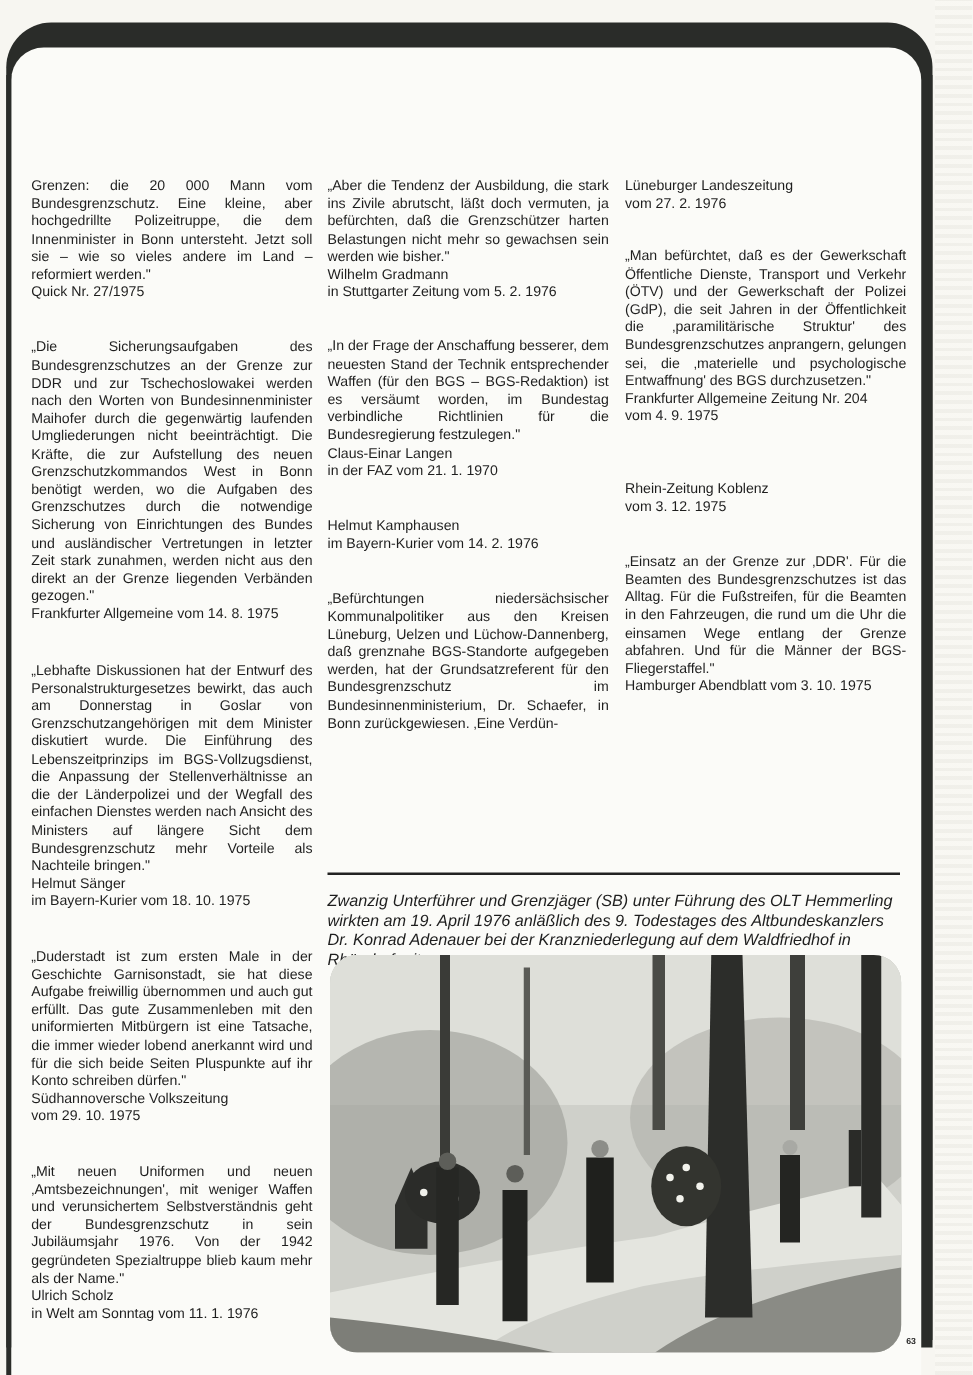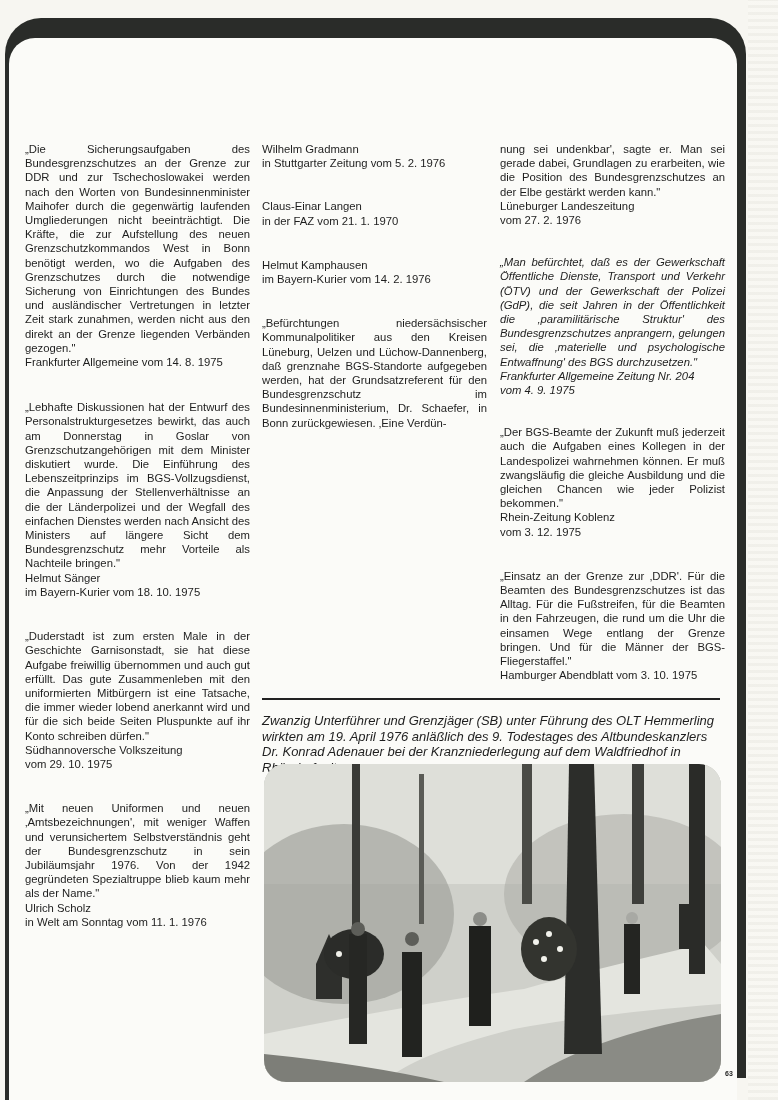--- a/index.html
+++ b/index.html
@@ -59,20 +59,24 @@
 </head>
 <body>
 
 <div class="right-edge"></div>
 <div class="frame"></div>
 <div class="frame-inner"></div>
 <div class="frame-leftline"></div>
 <div class="frame-rightline"></div>
 
 <div class="col col1" style="top:142px;">
+  <div class="quote" style="margin-bottom:30px;">
+    <p>Grenzen: die 20 000 Mann vom Bundesgrenzschutz. Eine kleine, aber hochgedrillte Polizeitruppe, die dem Innenminister in Bonn untersteht. Jetzt soll sie – wie so vieles andere im Land – reformiert werden."</p>
+    <p class="src">Quick Nr. 27/1975</p>
+  </div>
   <div class="quote" style="margin-bottom:31px;">
     <p>„Die Sicherungsaufgaben des Bundesgrenzschutzes an der Grenze zur DDR und zur Tschechoslowakei werden nach den Worten von Bundesinnenminister Maihofer durch die gegenwärtig laufenden Umgliederungen nicht beeinträchtigt. Die Kräfte, die zur Aufstellung des neuen Grenzschutzkommandos West in Bonn benötigt werden, wo die Aufgaben des Grenzschutzes durch die notwendige Sicherung von Einrichtungen des Bundes und ausländischer Vertretungen in letzter Zeit stark zunahmen, werden nicht aus den direkt an der Grenze liegenden Verbänden gezogen."</p>
     <p class="src src-left">Frankfurter Allgemeine vom 14. 8. 1975</p>
   </div>
   <div class="quote" style="margin-bottom:30px;">
     <p>„Lebhafte Diskussionen hat der Entwurf des Personalstrukturgesetzes bewirkt, das auch am Donnerstag in Goslar von Grenzschutzangehörigen mit dem Minister diskutiert wurde. Die Einführung des Lebenszeitprinzips im BGS-Vollzugsdienst, die Anpassung der Stellenverhältnisse an die der Länderpolizei und der Wegfall des einfachen Dienstes werden nach Ansicht des Ministers auf längere Sicht dem Bundesgrenzschutz mehr Vorteile als Nachteile bringen."</p>
     <p class="src">Helmut Sänger</p>
     <p class="src">im Bayern-Kurier vom 18. 10. 1975</p>
   </div>
   <div class="quote" style="margin-bottom:30px;">
@@ -82,54 +86,54 @@
   </div>
   <div class="quote">
     <p>„Mit neuen Uniformen und neuen ‚Amtsbezeichnungen', mit weniger Waffen und verunsichertem Selbstverständnis geht der Bundesgrenzschutz in sein Jubiläumsjahr 1976. Von der 1942 gegründeten Spezialtruppe blieb kaum mehr als der Name."</p>
     <p class="src">Ulrich Scholz</p>
     <p class="src">in Welt am Sonntag vom 11. 1. 1976</p>
   </div>
 </div>
 
 <div class="col col2" style="top:142px;">
   <div class="quote" style="margin-bottom:29px;">
+    <p>„Aber die Tendenz der Ausbildung, die stark ins Zivile abrutscht, läßt doch vermuten, ja befürchten, daß die Grenzschützer harten Belastungen nicht mehr so gewachsen sein werden wie bisher."</p>
     <p class="src">Wilhelm Gradmann</p>
     <p class="src">in Stuttgarter Zeitung vom 5. 2. 1976</p>
   </div>
   <div class="quote" style="margin-bottom:30px;">
+    <p>„In der Frage der Anschaffung besserer, dem neuesten Stand der Technik entsprechender Waffen (für den BGS – BGS-Redaktion) ist es versäumt worden, im Bundestag verbindliche Richtlinien für die Bundesregierung festzulegen."</p>
     <p class="src">Claus-Einar Langen</p>
     <p class="src">in der FAZ vom 21. 1. 1970</p>
   </div>
   <div class="quote" style="margin-bottom:30px;">
     <p class="src">Helmut Kamphausen</p>
     <p class="src">im Bayern-Kurier vom 14. 2. 1976</p>
   </div>
   <div class="quote">
     <p>„Befürchtungen niedersächsischer Kommunalpolitiker aus den Kreisen Lüneburg, Uelzen und Lüchow-Dannenberg, daß grenznahe BGS-Standorte aufgegeben werden, hat der Grundsatzreferent für den Bundesgrenzschutz im Bundesinnenministerium, Dr. Schaefer, in Bonn zurückgewiesen. ‚Eine Verdün-</p>
   </div>
 </div>
 
 <div class="col col3" style="top:142px;">
   <div class="quote" style="margin-bottom:28px;">
-    <p>nung sei undenkbar', sagte er. Man sei gerade dabei, Grundlagen zu erarbeiten, wie die Position des Bundesgrenzschutzes an der Elbe gestärkt werden kann."</p>
     <p class="src">Lüneburger Landeszeitung</p>
     <p class="src">vom 27. 2. 1976</p>
   </div>
-  <div class="quote" style="margin-bottom:28px;font-style:italic;">
+  <div class="quote" style="margin-bottom:44px;">
     <p>„Man befürchtet, daß es der Gewerkschaft Öffentliche Dienste, Transport und Verkehr (ÖTV) und der Gewerkschaft der Polizei (GdP), die seit Jahren in der Öffentlichkeit die ‚paramilitärische Struktur' des Bundesgrenzschutzes anprangern, gelungen sei, die ‚materielle und psychologische Entwaffnung' des BGS durchzusetzen."</p>
     <p class="src src-left">Frankfurter Allgemeine Zeitung Nr. 204</p>
     <p class="src">vom 4. 9. 1975</p>
   </div>
   <div class="quote" style="margin-bottom:30px;">
-    <p>„Der BGS-Beamte der Zukunft muß jederzeit auch die Aufgaben eines Kollegen in der Landespolizei wahrnehmen können. Er muß zwangsläufig die gleiche Ausbildung und die gleichen Chancen wie jeder Polizist bekommen."</p>
     <p class="src">Rhein-Zeitung Koblenz</p>
     <p class="src">vom 3. 12. 1975</p>
   </div>
   <div class="quote">
-    <p>„Einsatz an der Grenze zur ‚DDR'. Für die Beamten des Bundesgrenzschutzes ist das Alltag. Für die Fußstreifen, für die Beamten in den Fahrzeugen, die rund um die Uhr die einsamen Wege entlang der Grenze bringen. Und für die Männer der BGS-Fliegerstaffel."</p>
+    <p>„Einsatz an der Grenze zur ‚DDR'. Für die Beamten des Bundesgrenzschutzes ist das Alltag. Für die Fußstreifen, für die Beamten in den Fahrzeugen, die rund um die Uhr die einsamen Wege entlang der Grenze abfahren. Und für die Männer der BGS-Fliegerstaffel."</p>
     <p class="src src-left">Hamburger Abendblatt vom 3. 10. 1975</p>
   </div>
 </div>
 
 <div class="rule"></div>
 
 <div class="caption">Zwanzig Unterführer und Grenzjäger (SB) unter Führung des OLT Hemmerling wirkten am 19. April 1976 anläßlich des 9. Todestages des Altbundeskanzlers Dr. Konrad Adenauer bei der Kranzniederlegung auf dem Waldfriedhof in Rhöndorf mit</div>
 
 <div class="photo">
   <svg width="457" height="318" viewBox="0 0 457 318">

